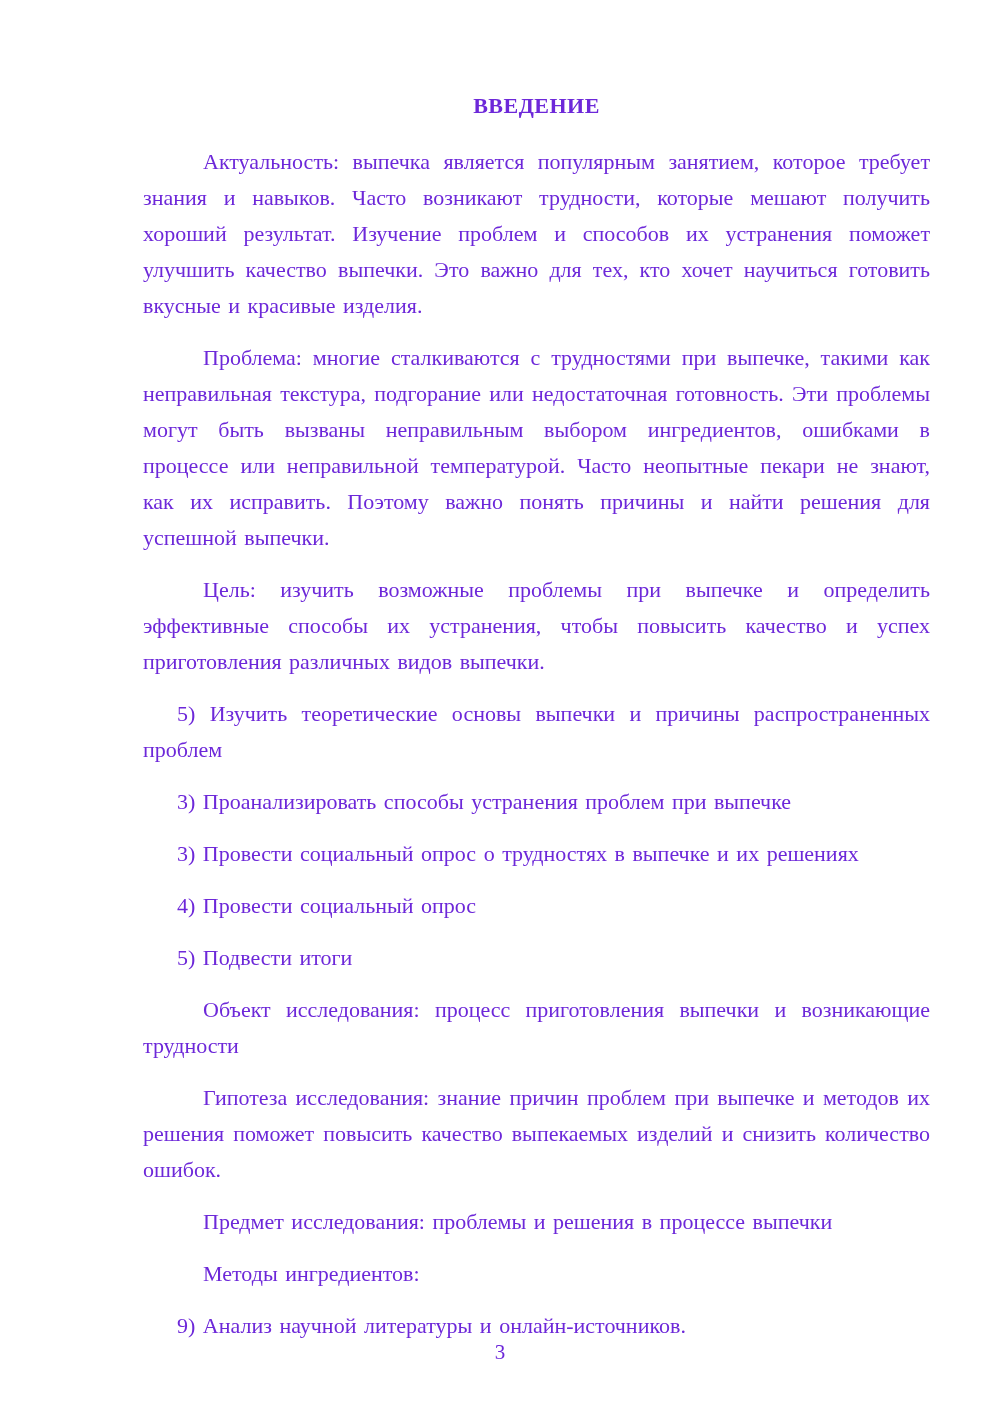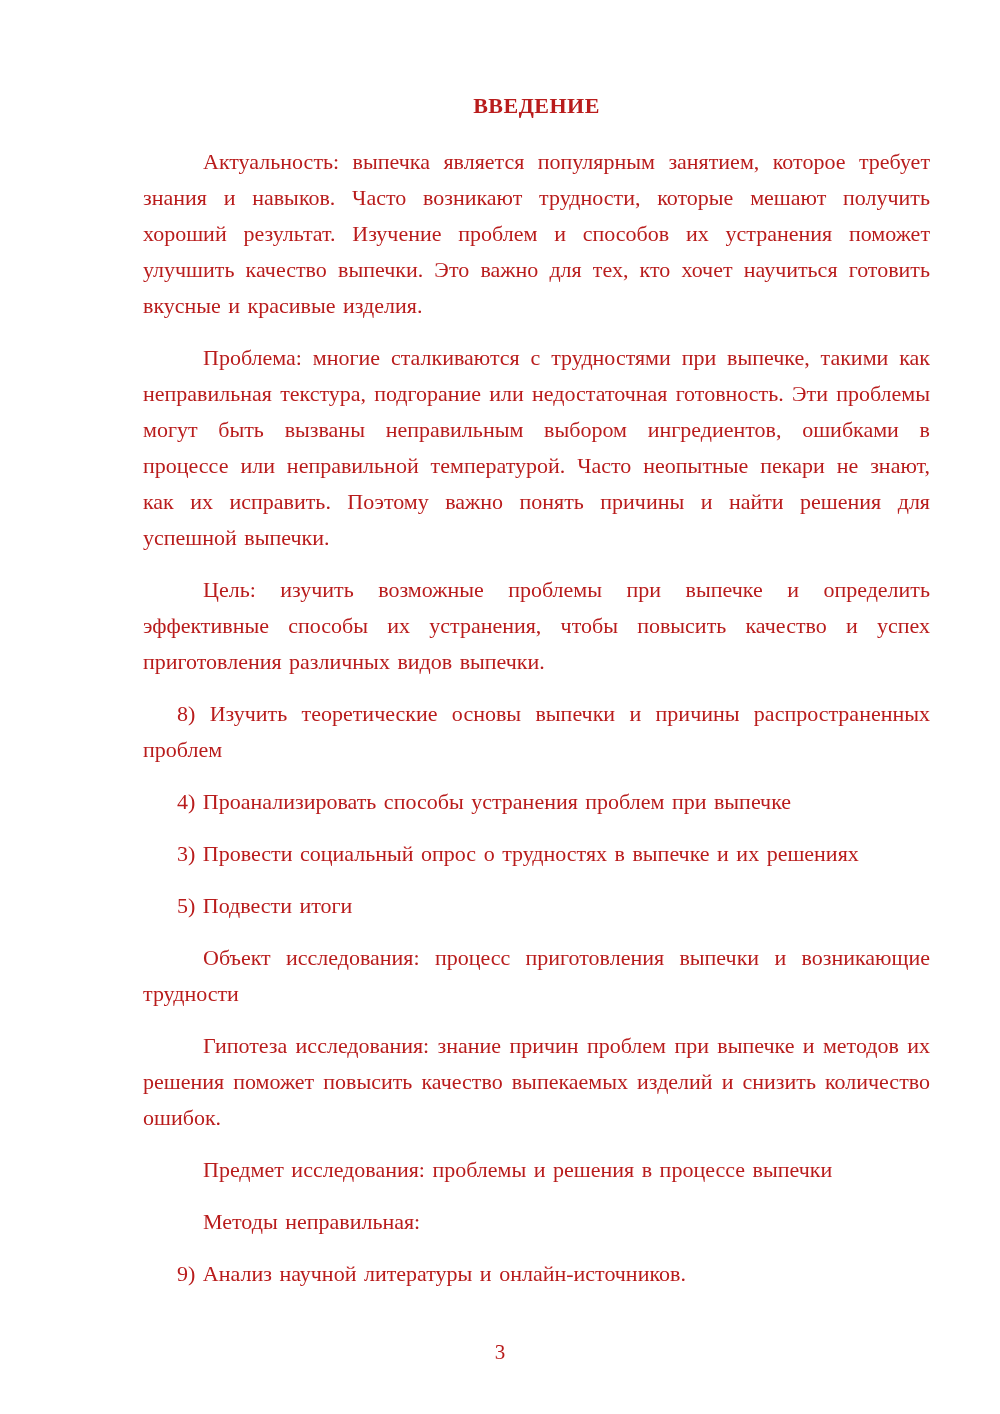--- a/index.html
+++ b/index.html
@@ -6,21 +6,21 @@
     margin: 0;
     padding: 0;
     background: #ffffff;
   }
   .page {
     position: relative;
     width: 1000px;
     height: 1414px;
     margin: 0 auto;
     background: #ffffff;
-    color: #b91c1c;
+    color: #6d28d9;
     font-family: "Liberation Serif", serif;
     font-size: 22px;
     line-height: 36px;
     box-sizing: border-box;
     padding: 88px 70px 0 143px;
     overflow: hidden;
   }
   .doc-title {
     font-size: 22px;
     font-weight: bold;
@@ -53,34 +53,35 @@
 
   <h1 class="doc-title">ВВЕДЕНИЕ</h1>
 
   <p class="para">Актуальность: выпечка является популярным занятием, которое требует знания и навыков. Часто возникают трудности, которые мешают получить хороший результат. Изучение проблем и способов их устранения поможет улучшить качество выпечки. Это важно для тех, кто хочет научиться готовить вкусные и красивые изделия.</p>
 
   <p class="para">Проблема: многие сталкиваются с трудностями при выпечке, такими как неправильная текстура, подгорание или недостаточная готовность. Эти проблемы могут быть вызваны неправильным выбором ингредиентов, ошибками в процессе или неправильной температурой. Часто неопытные пекари не знают, как их исправить. Поэтому важно понять причины и найти решения для успешной выпечки.</p>
 
   <p class="para">Цель: изучить возможные проблемы при выпечке и определить эффективные способы их устранения, чтобы повысить качество и успех приготовления различных видов выпечки.</p>
 
 
-  <p class="para list-item">8) Изучить теоретические основы выпечки и причины распространенных проблем</p>
+  <p class="para list-item">5) Изучить теоретические основы выпечки и причины распространенных проблем</p>
 
-  <p class="para list-item">4) Проанализировать способы устранения проблем при выпечке</p>
+  <p class="para list-item">3) Проанализировать способы устранения проблем при выпечке</p>
 
   <p class="para list-item">3) Провести социальный опрос о трудностях в выпечке и их решениях</p>
 
+  <p class="para list-item">4) Провести социальный опрос</p>
 
   <p class="para list-item">5) Подвести итоги</p>
 
   <p class="para">Объект исследования: процесс приготовления выпечки и возникающие трудности</p>
 
   <p class="para">Гипотеза исследования: знание причин проблем при выпечке и методов их решения поможет повысить качество выпекаемых изделий и снизить количество ошибок.</p>
 
   <p class="para">Предмет исследования: проблемы и решения в процессе выпечки</p>
 
-  <p class="para">Методы неправильная:</p>
+  <p class="para">Методы ингредиентов:</p>
 
   <p class="para list-item">9) Анализ научной литературы и онлайн-источников.</p>
 
   <div class="page-number">3</div>
 
 </div>
 
 </body></html>

